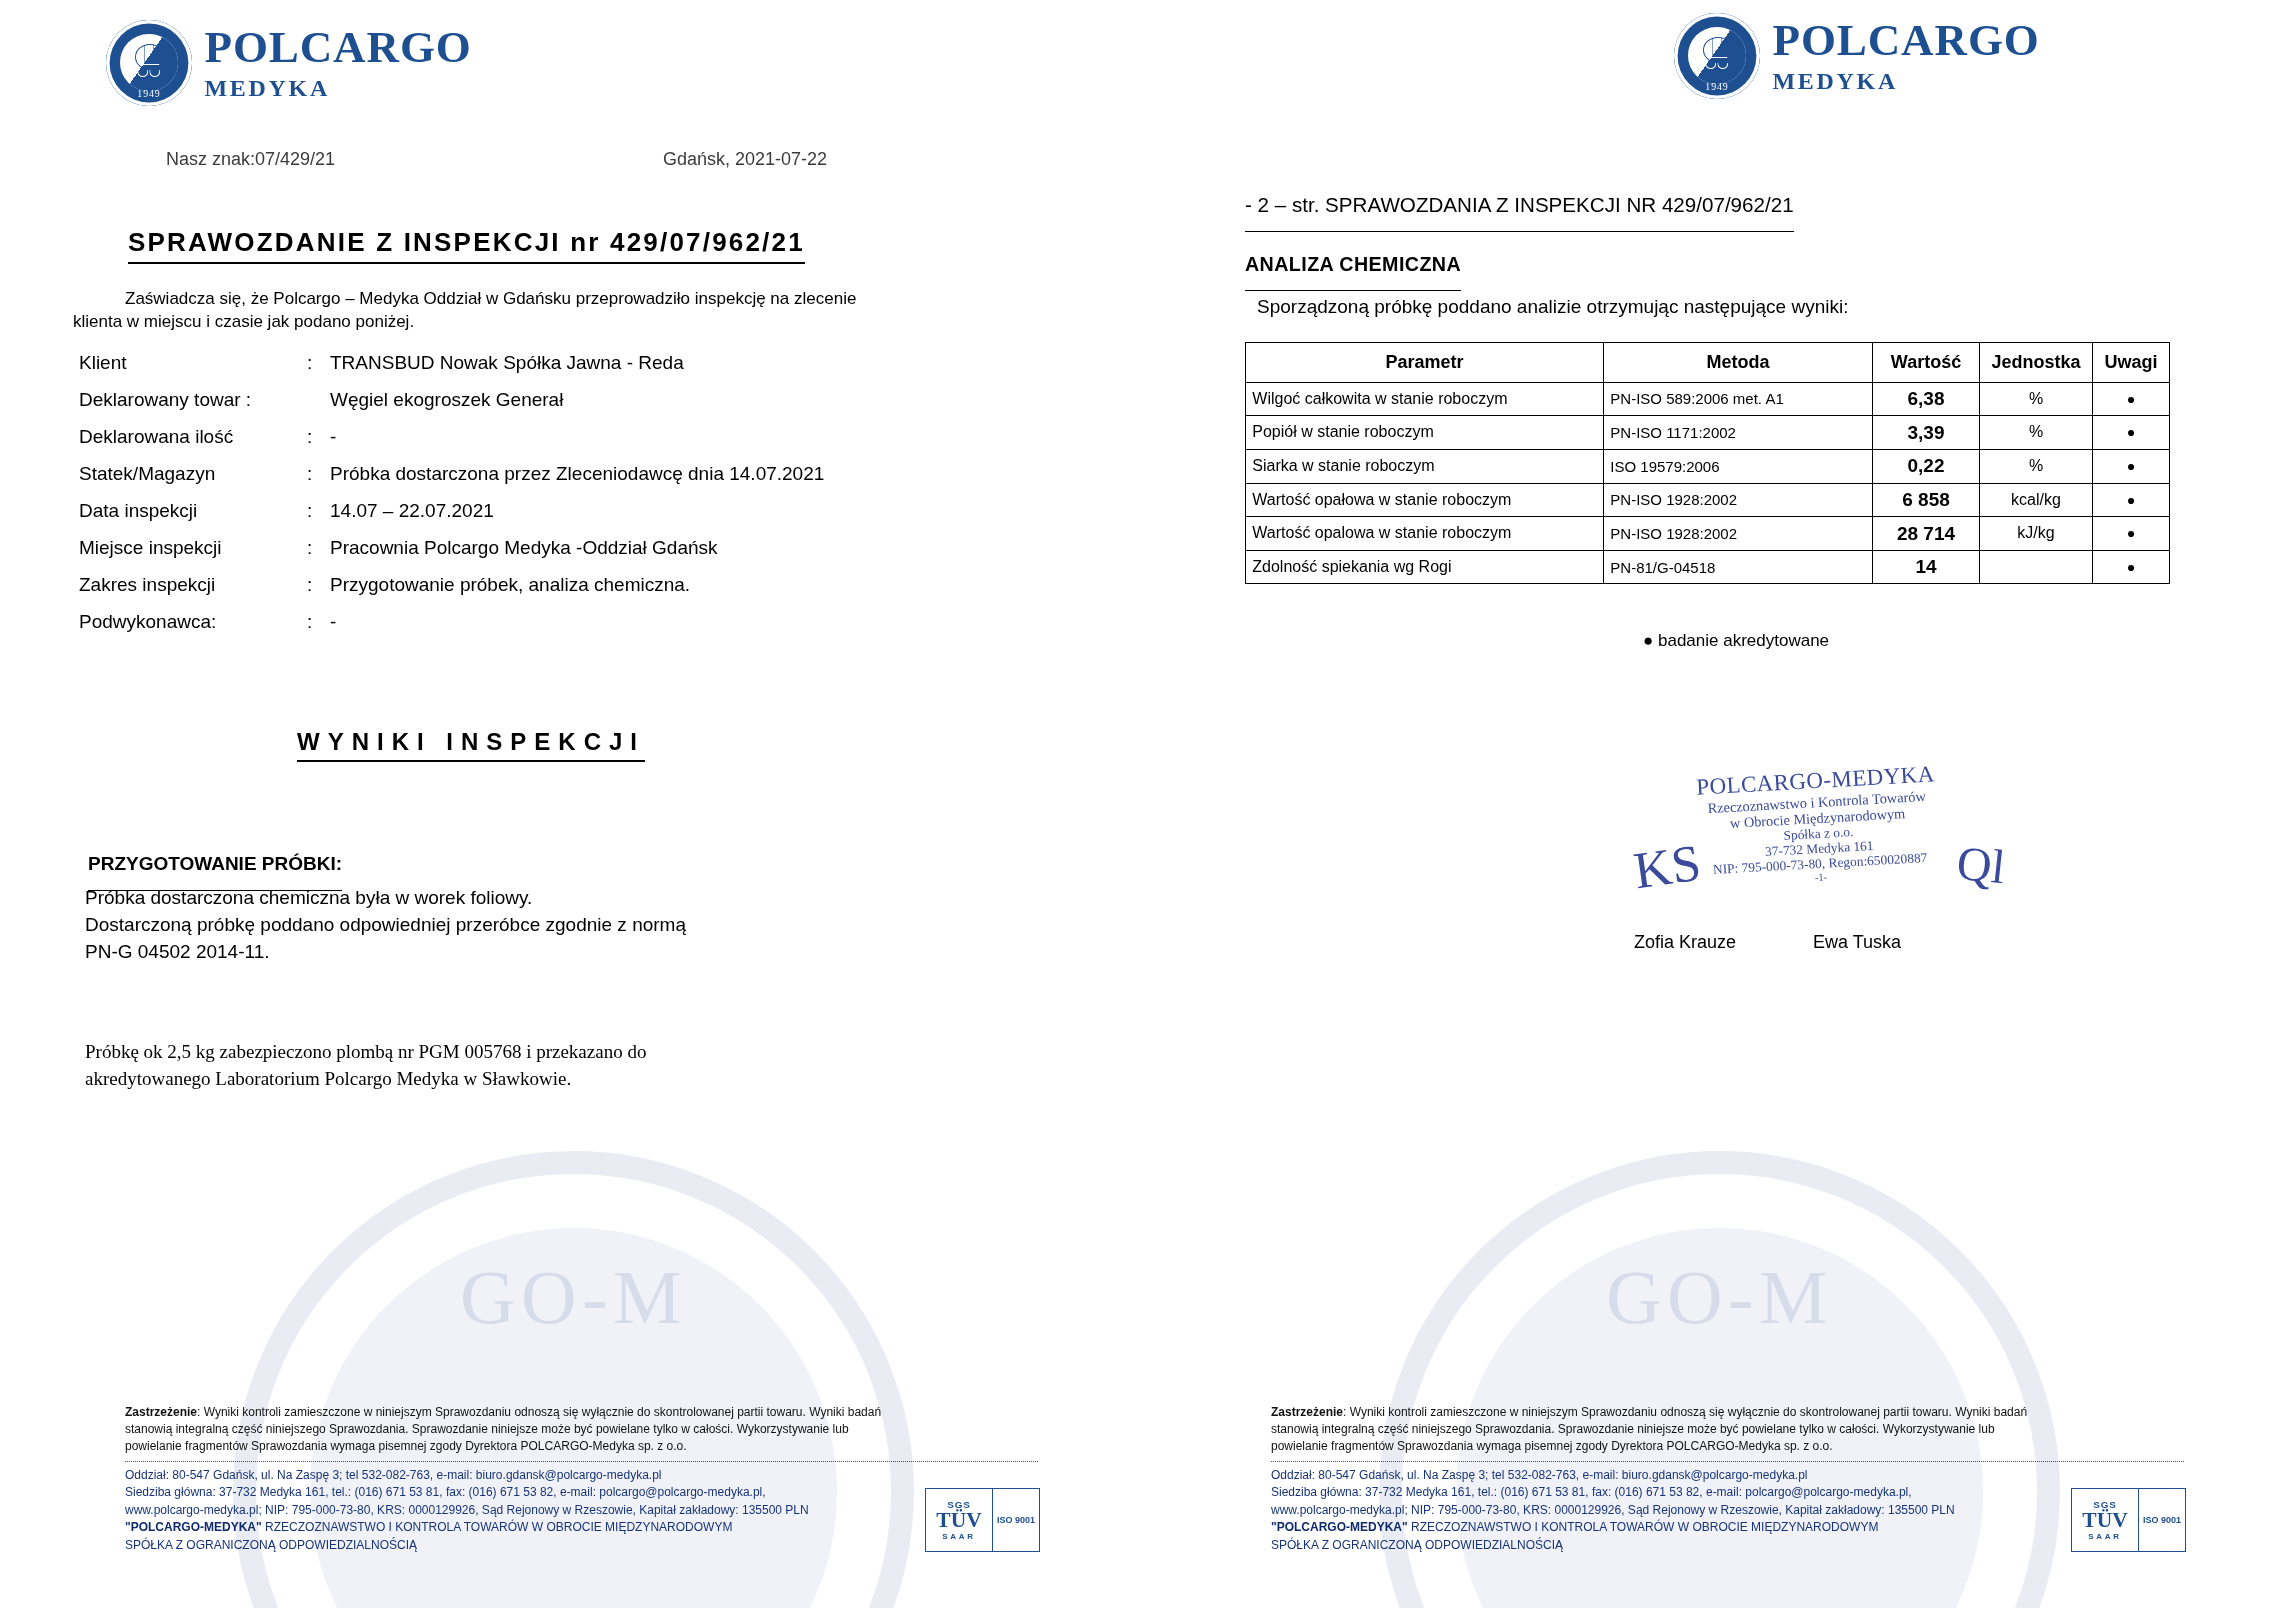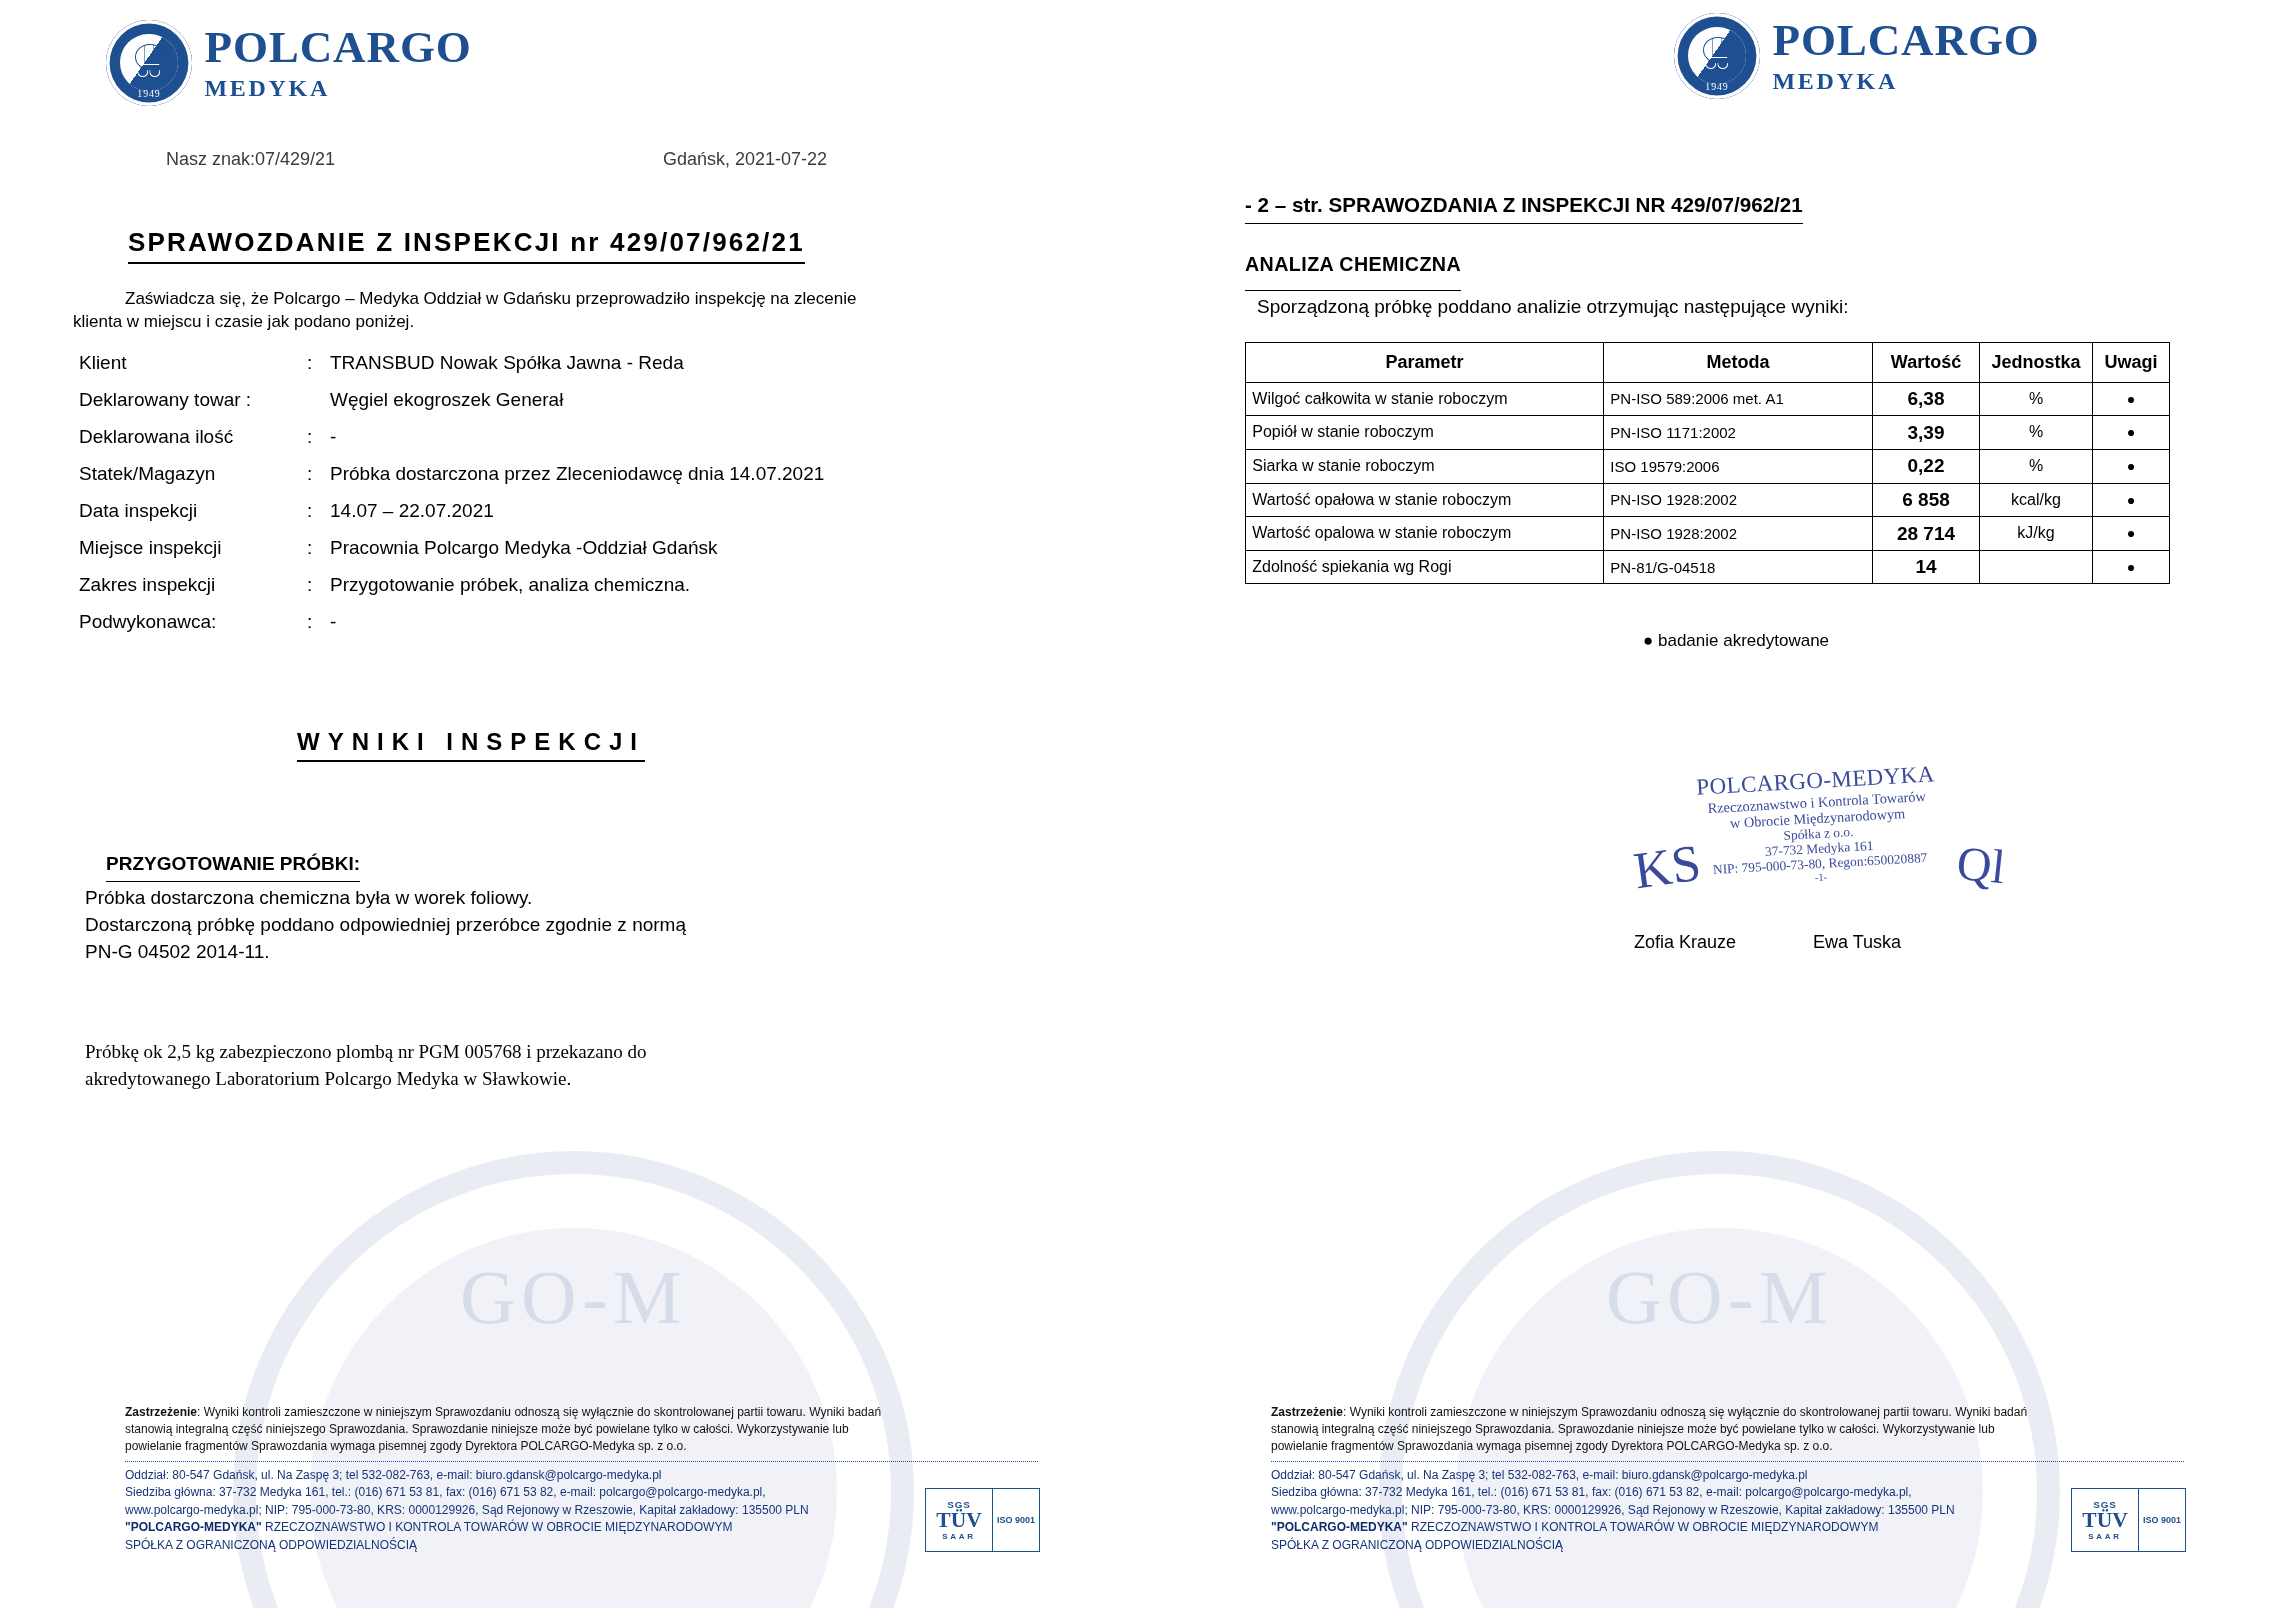--- a/index.html
+++ b/index.html
@@ -189,46 +189,45 @@
     letter-spacing: 8px;
     border-bottom: 2.7px solid #000;
     padding-bottom: 3.6px;
     white-space: nowrap;
   }
   .prep-heading {
     position: absolute;
     font-weight: bold;
     font-size: 19px;
     border-bottom: 1.8px solid #000;
-    padding-bottom: 6px;
+    padding-bottom: 15px;
     display: inline-block;
     white-space: nowrap;
-    margin-left: 18px;
   }
   .prep-body {
     position: absolute;
     font-size: 19px;
     line-height: 1.42;
     width: 896px;
   }
   .seal-para {
     position: absolute;
     font-size: 19px;
     line-height: 1.42;
     width: 913px;
     font-family: Liberation Serif, serif;
   }
 
   
   .page2-head {
     position: absolute;
-    font-weight: bold;
+    font-weight: normal;
     font-size: 20.6px;
     border-bottom: 1.8px solid #000;
-    padding-bottom: 6px;
+    padding-bottom: 14px;
     display: inline-block;
     white-space: nowrap;
     text-align: center;
   }
   .section-head {
     position: absolute;
     font-weight: bold;
     font-size: 19.7px;
     border-bottom: 1.8px solid #000;
     padding-bottom: 14px;

